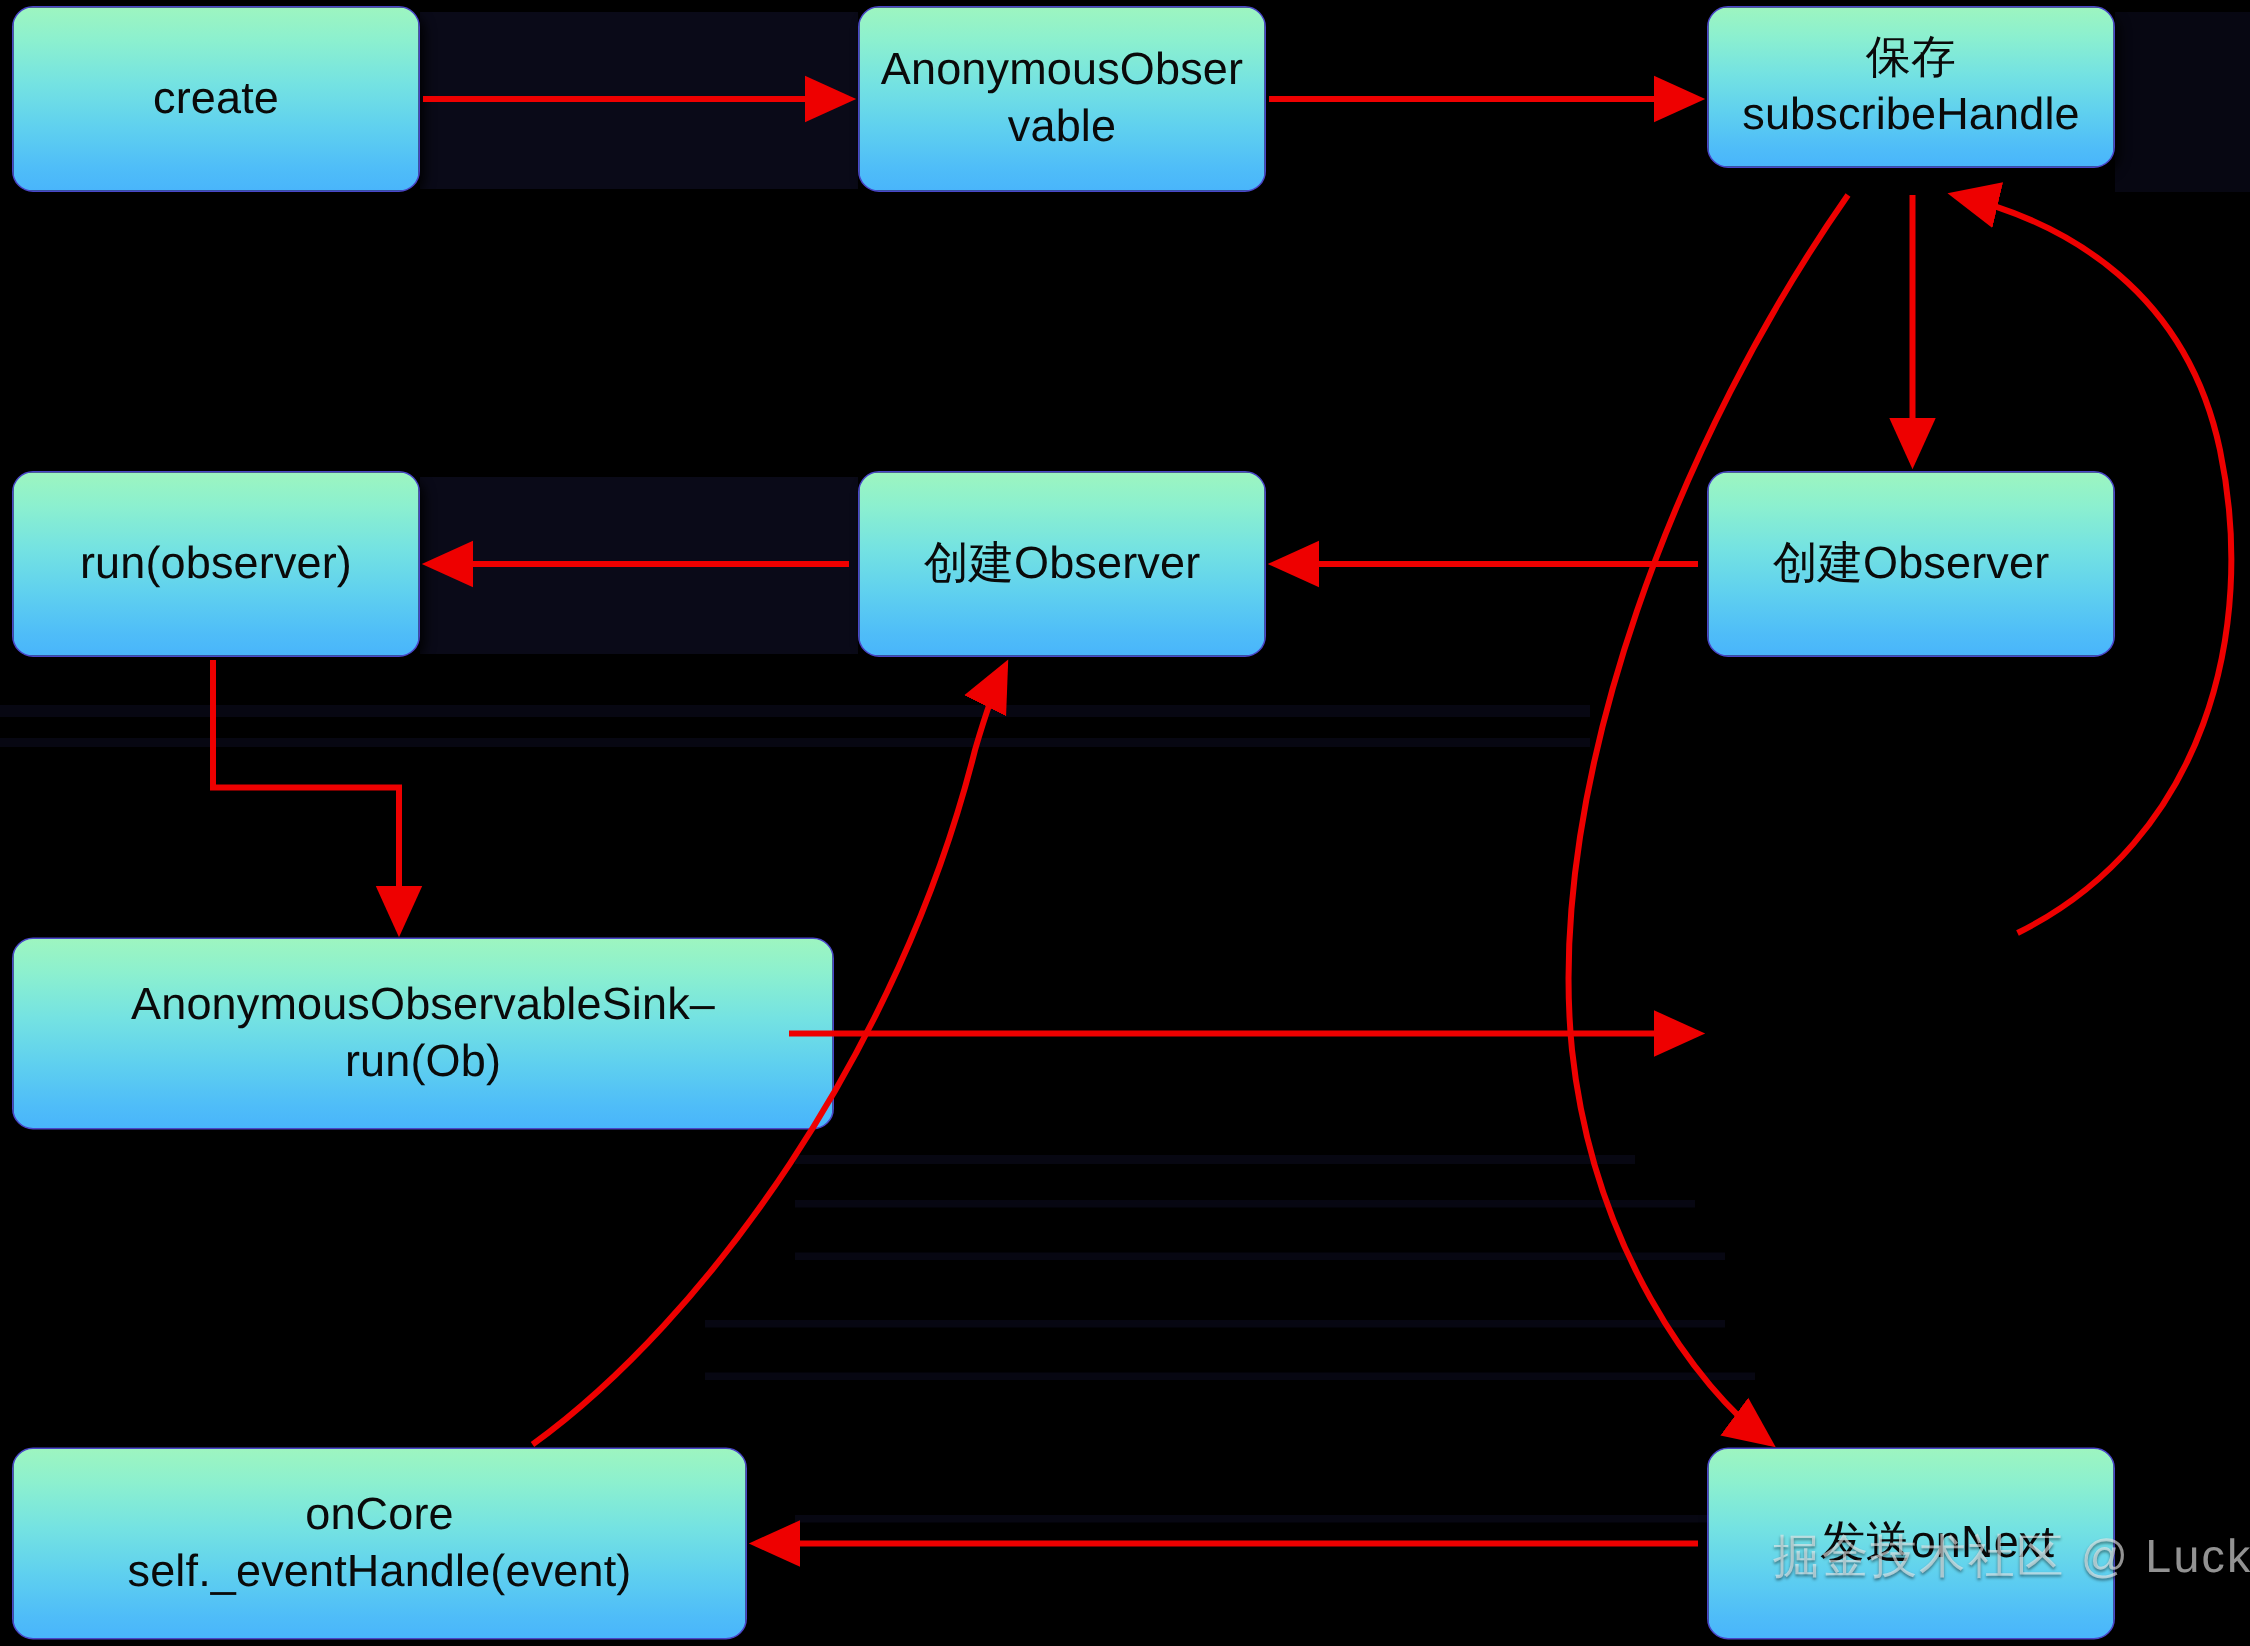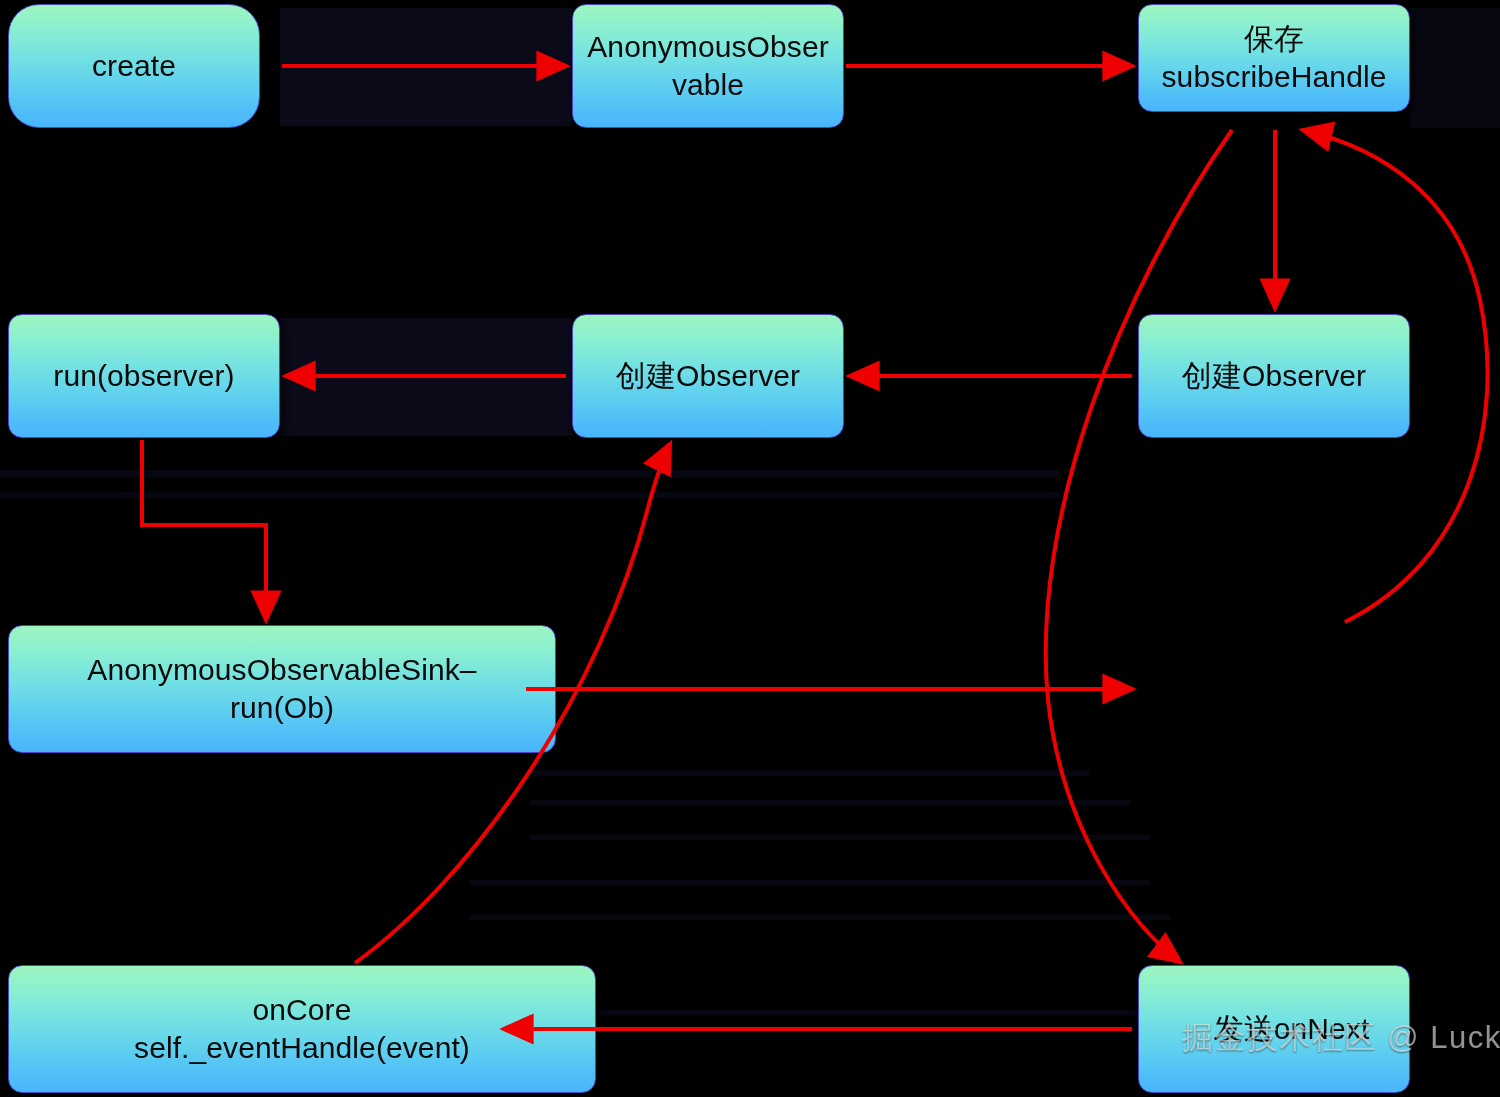--- a/index.html
+++ b/index.html
@@ -74,39 +74,39 @@
   <div class="band band-a" style="left:1410px;top:8px;width:90px;height:120px;"></div>
   <div class="band band-a" style="left:0px;top:470px;width:1060px;height:8px;"></div>
   <div class="band band-a" style="left:0px;top:492px;width:1060px;height:6px;"></div>
   <div class="band band-a" style="left:530px;top:770px;width:560px;height:6px;"></div>
   <div class="band band-a" style="left:530px;top:800px;width:600px;height:5px;"></div>
   <div class="band band-a" style="left:530px;top:835px;width:620px;height:5px;"></div>
   <div class="band band-a" style="left:470px;top:880px;width:680px;height:5px;"></div>
   <div class="band band-a" style="left:470px;top:915px;width:700px;height:5px;"></div>
   <div class="band band-a" style="left:530px;top:1010px;width:620px;height:5px;"></div>
 
-  <div class="node" style="left:8px;top:4px;width:252px;height:124px;border-radius:31px;">create</div>
+  <div class="node" style="left:8px;top:4px;width:272px;height:124px;">create</div>
 
   <div class="node" style="left:572px;top:4px;width:272px;height:124px;">AnonymousObser
 vable</div>
 
   <div class="node" style="left:1138px;top:4px;width:272px;height:108px;">保存
 subscribeHandle</div>
 
   <div class="node" style="left:572px;top:314px;width:272px;height:124px;">创建Observer</div>
 
   <div class="node" style="left:8px;top:314px;width:272px;height:124px;">run(observer)</div>
 
   <div class="node" style="left:1138px;top:314px;width:272px;height:124px;">创建Observer</div>
 
   <div class="node" style="left:8px;top:625px;width:548px;height:128px;">AnonymousObservableSink–
 run(Ob)</div>
 
 
-  <div class="node" style="left:8px;top:965px;width:588px;height:128px;">onCore
+  <div class="node" style="left:8px;top:965px;width:490px;height:128px;">onCore
 self._eventHandle(event)</div>
 
   <div class="node" style="left:1138px;top:965px;width:272px;height:128px;padding-left:43px;">发送onNext</div>
 
   <svg class="edges" viewBox="0 0 1500 1097">
     <defs>
       <marker id="ah" markerWidth="9" markerHeight="9" refX="7.4" refY="4.5" orient="auto" markerUnits="strokeWidth">
         <path d="M0,0.6 L8.6,4.5 L0,8.4 Z" fill="#ee0000"></path>
       </marker>
     </defs>

